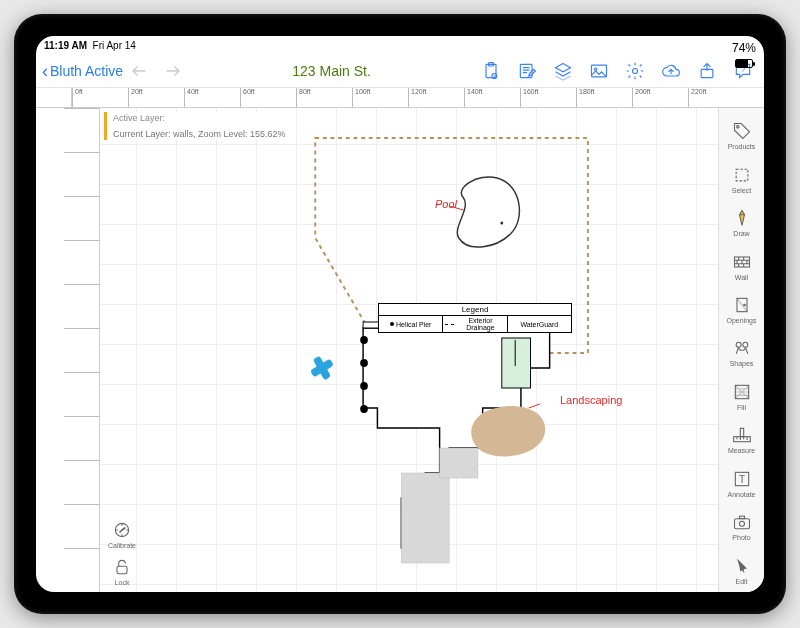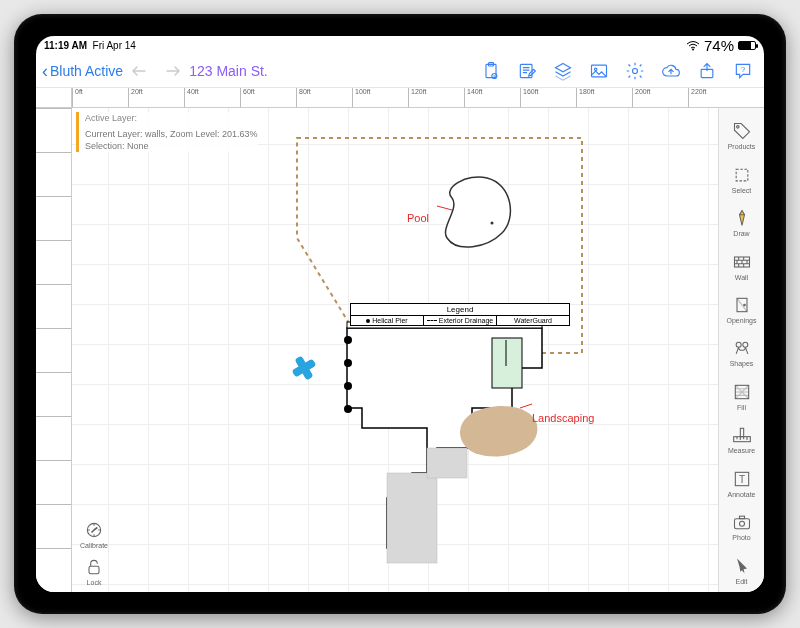--- a/index.html
+++ b/index.html
@@ -30,21 +30,21 @@
   
   .status {
     height: 18px;
     font-size: 10px;
     display: flex; align-items: center;
     padding: 0 8px;
     color: #000;
   }
   .status .left { flex: 0 0 auto; }
   .status .spacer { flex: 1 1 auto; }
-  .status .right { display: flex; align-items: center; gap: 4px; font-size: 15px;}
+  .status .right { display: flex; align-items: center; gap: 4px; font-size: 12px; flex-direction: column;}
   .batt { width: 18px; height: 9px; border: 1px solid #000; border-radius: 2px; position: relative; }
   .batt::after { content:""; position:absolute; right:-3px; top:2px; width:2px; height:4px; background:#000; border-radius:1px; }
   .batt i { display:block; height:100%; width:74%; background:#000; }
   
   .nav {
     height: 34px;
     border-bottom: 1px solid #e5e5e5;
     display: flex; align-items: center;
     padding: 0 6px;
     gap: 6px;
@@ -52,35 +52,35 @@
   .back {
     display: flex; align-items: center; gap: 2px;
     color: #2b7de9; font-size: 14px;
     cursor: pointer;
   }
   .chev { font-size: 18px; line-height: 1; }
   .undo, .redo {
     width: 24px; height:24px; display:flex; align-items:center; justify-content:center;
     color:#bbb; cursor:pointer;
   }
-  .titlewrap { flex:1; text-align:left; font-size: 14px; color:#8b5cf6; font-weight:500; }
+  .titlewrap { flex:1; text-align:center; font-size: 14px; color:#4d7c0f; font-weight:500; }
   .navicons { display:flex; gap:14px; padding-right:4px; }
   .nicon { width:22px; height:22px; color:#3b82f6; cursor:pointer; display:flex; align-items:center; justify-content:center; }
   .nicon svg { width:20px; height:20px; stroke:#3b82f6; fill:none; stroke-width:1.4; }
   
   .hruler {
     position: relative; height: 20px; background:#fff;
     border-bottom:1px solid #ccc;
     display:flex;
   }
   .hruler .gutter { width: 36px; border-right:1px solid #ccc; }
   .hruler .ticks { flex:1; position:relative; overflow:hidden; }
   .tick { position:absolute; top:0; height:100%; border-left:1px solid #bbb; font-size:7px; color:#666; padding-left:2px; }
   
-  .main { position:absolute; left:0; right:0; top:72px; bottom:0; display:flex; }
+  .main { position:absolute; left:0; right:0; top:72px; bottom:0; display:flex;padding-left:28px; }
   .vruler { width:36px; border-right:1px solid #ccc; position:relative; background:#fff; }
   .vtick { position:absolute; left:0; width:100%; border-top:1px solid #bbb; font-size:7px; color:#666; padding-left:4px; }
   .canvas {
     flex:1; position:relative;
     background-image:
       linear-gradient(#eee 1px, transparent 1px),
       linear-gradient(90deg, #eee 1px, transparent 1px);
     background-size: 40px 40px;
     background-position: -4px -4px;
   }
@@ -246,22 +246,21 @@
           <div class="vtick" style="top: 308px;"></div>
           <div class="vtick" style="top: 352px;"></div>
           <div class="vtick" style="top: 396px;"></div>
           <div class="vtick" style="top: 440px;"></div>
         </div>
 
       <div class="canvas">
         <div class="info">
           <div><span class="lbl">Active Layer:</span></div>
           <div style="height:4px"></div>
-          <div>Current Layer: walls, Zoom Level: 201.63%</div>
-          <div>Selection: None</div>
+          <div>Current Layer: walls, Zoom Level: 155.62%</div>
         </div>
 
         <div class="drawing">
 
           <svg style="position:absolute; left:0; top:0;" width="100%" height="100%" viewBox="0 0 646 484" preserveAspectRatio="none">
             <path d="M225 30 L510 30 L510 245 L450 245 L450 220 L280 220 L225 130 Z" stroke="#b8905a" stroke-width="2" stroke-dasharray="4 4" fill="none"></path>
 
             <path d="M380 90 C370 80 395 65 415 70 C440 76 445 110 430 125 C415 140 385 145 375 130 C368 120 388 100 380 90 Z" stroke="#333" stroke-width="1.5" fill="#fff"></path>
             <circle cx="420" cy="115" r="1.5" fill="#333"></circle>
             <path d="M380 102 L365 98" stroke="#e62828" stroke-width="1"></path>
@@ -283,24 +282,24 @@
               <rect x="-12" y="-4" width="24" height="8" rx="3" fill="#2aa4e0"></rect>
             </g>
 
             <path d="M400 305 C430 290 470 300 465 325 C460 350 410 355 395 340 C385 330 385 315 400 305 Z" fill="#d4b896" stroke="none"></path>
             <path d="M448 300 L460 296" stroke="#e62828" stroke-width="1"></path>
 
             <rect x="315" y="365" width="50" height="90" fill="#d8d8d8" stroke="#bbb" stroke-width="0.5"></rect>
             <rect x="355" y="340" width="40" height="30" fill="#d8d8d8" stroke="#bbb" stroke-width="0.5"></rect>
           </svg>
 
-          <div class="annotation" style="left:335px; top:104px;">Pool</div>
-          <div class="annotation" style="left:460px; top:304px;">Landscaping</div>
-
-          <div class="legendbox" style="left:278px; top:195px; width:220px;">
+          <div class="annotation" style="left:335px; top:90px;font-style:italic;">Pool</div>
+          <div class="annotation" style="left:460px; top:286px;">Landscaping</div>
+
+          <div class="legendbox" style="left:278px; top:195px; width:194px;">
             <div class="lt">Legend</div>
             <div class="legendrow">
               <div class="legendcell">
                   <span class="dot"></span>
                   <span>Helical Pier</span>
                 </div>
               <div class="legendcell">
                   <span class="dash"></span>
                   <span>Exterior Drainage</span>
                 </div>

